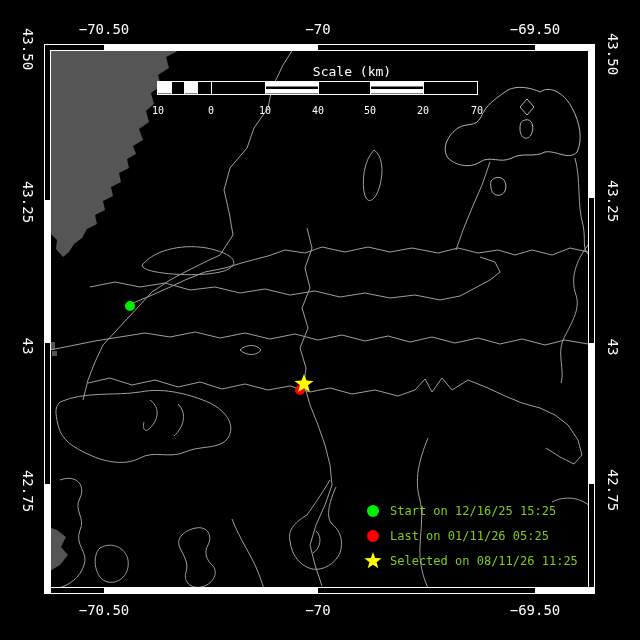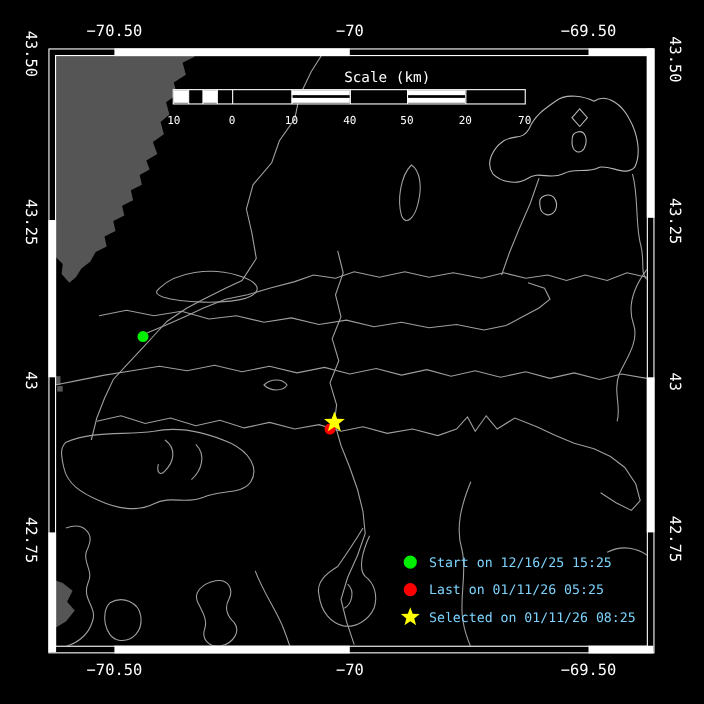--- a/index.html
+++ b/index.html
@@ -10,21 +10,21 @@
   }
   #map-svg{position:absolute;left:0;top:0;}
   .lbl{
     position:absolute;white-space:nowrap;color:#fff;
     font-size:14px;transform:translate(-50%,-50%);
   }
   .lbl.rot{transform:translate(-50%,-50%) rotate(90deg);}
   .scale-title{font-size:13px;margin-left:36px;}
   .scale-tick{font-size:10px;}
   .legend-label{
-    position:absolute;white-space:nowrap;color:#7dd3fc;
+    position:absolute;white-space:nowrap;color:#84cc16;
     font-size:12px;transform:translate(0,-50%);
   }
 </style>
 </head>
 <body>
 
 <div id="stage">
 
   <svg id="map-svg" width="640" height="640" viewBox="0 0 640 640">
     <defs>
@@ -157,16 +157,16 @@
   <div class="lbl scale-tick" style="left:211px;top:110px">0</div>
   <div class="lbl scale-tick" style="left:265px;top:110px">10</div>
   <div class="lbl scale-tick" style="left:318px;top:110px">40</div>
   <div class="lbl scale-tick" style="left:370px;top:110px">50</div>
   <div class="lbl scale-tick" style="left:423px;top:110px">20</div>
   <div class="lbl scale-tick" style="left:477px;top:110px">70</div>
 
   <div>
     <div class="legend-label" style="left:390px;top:511px">Start on 12/16/25 15:25</div>
     <div class="legend-label" style="left:390px;top:536px">Last on 01/11/26 05:25</div>
-    <div class="legend-label" style="left:390px;top:561px">Selected on 01/11/26 08:25</div>
+    <div class="legend-label" style="left:390px;top:561px">Selected on 08/11/26 11:25</div>
   </div>
 
 </div>
 
 </body></html>

